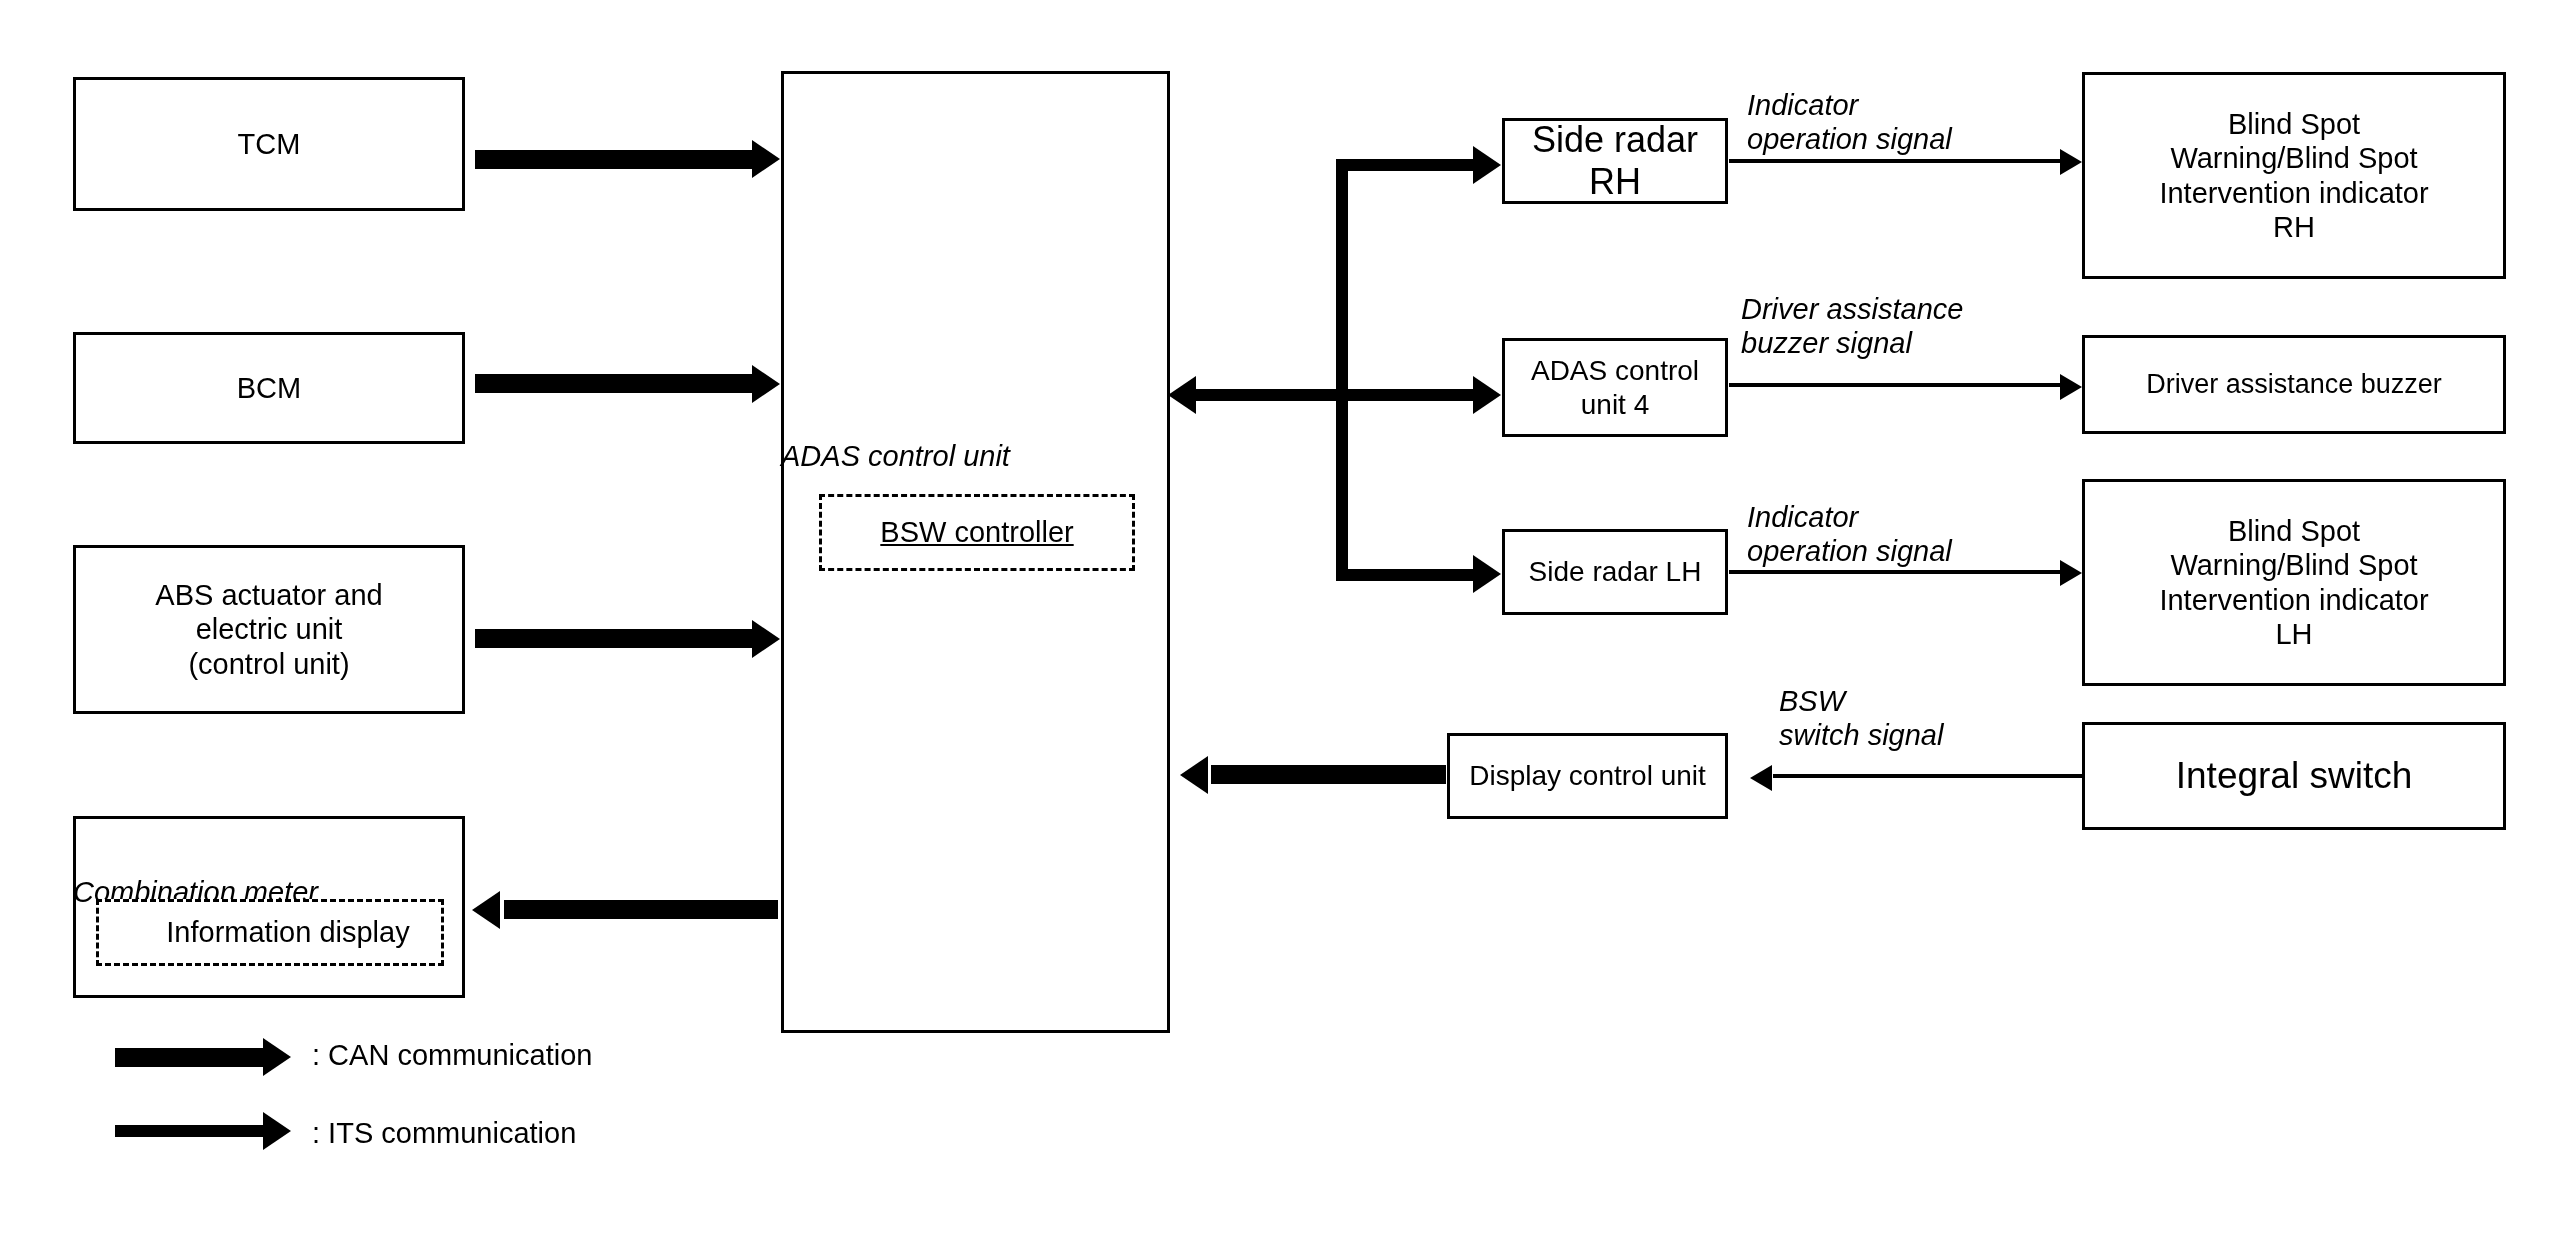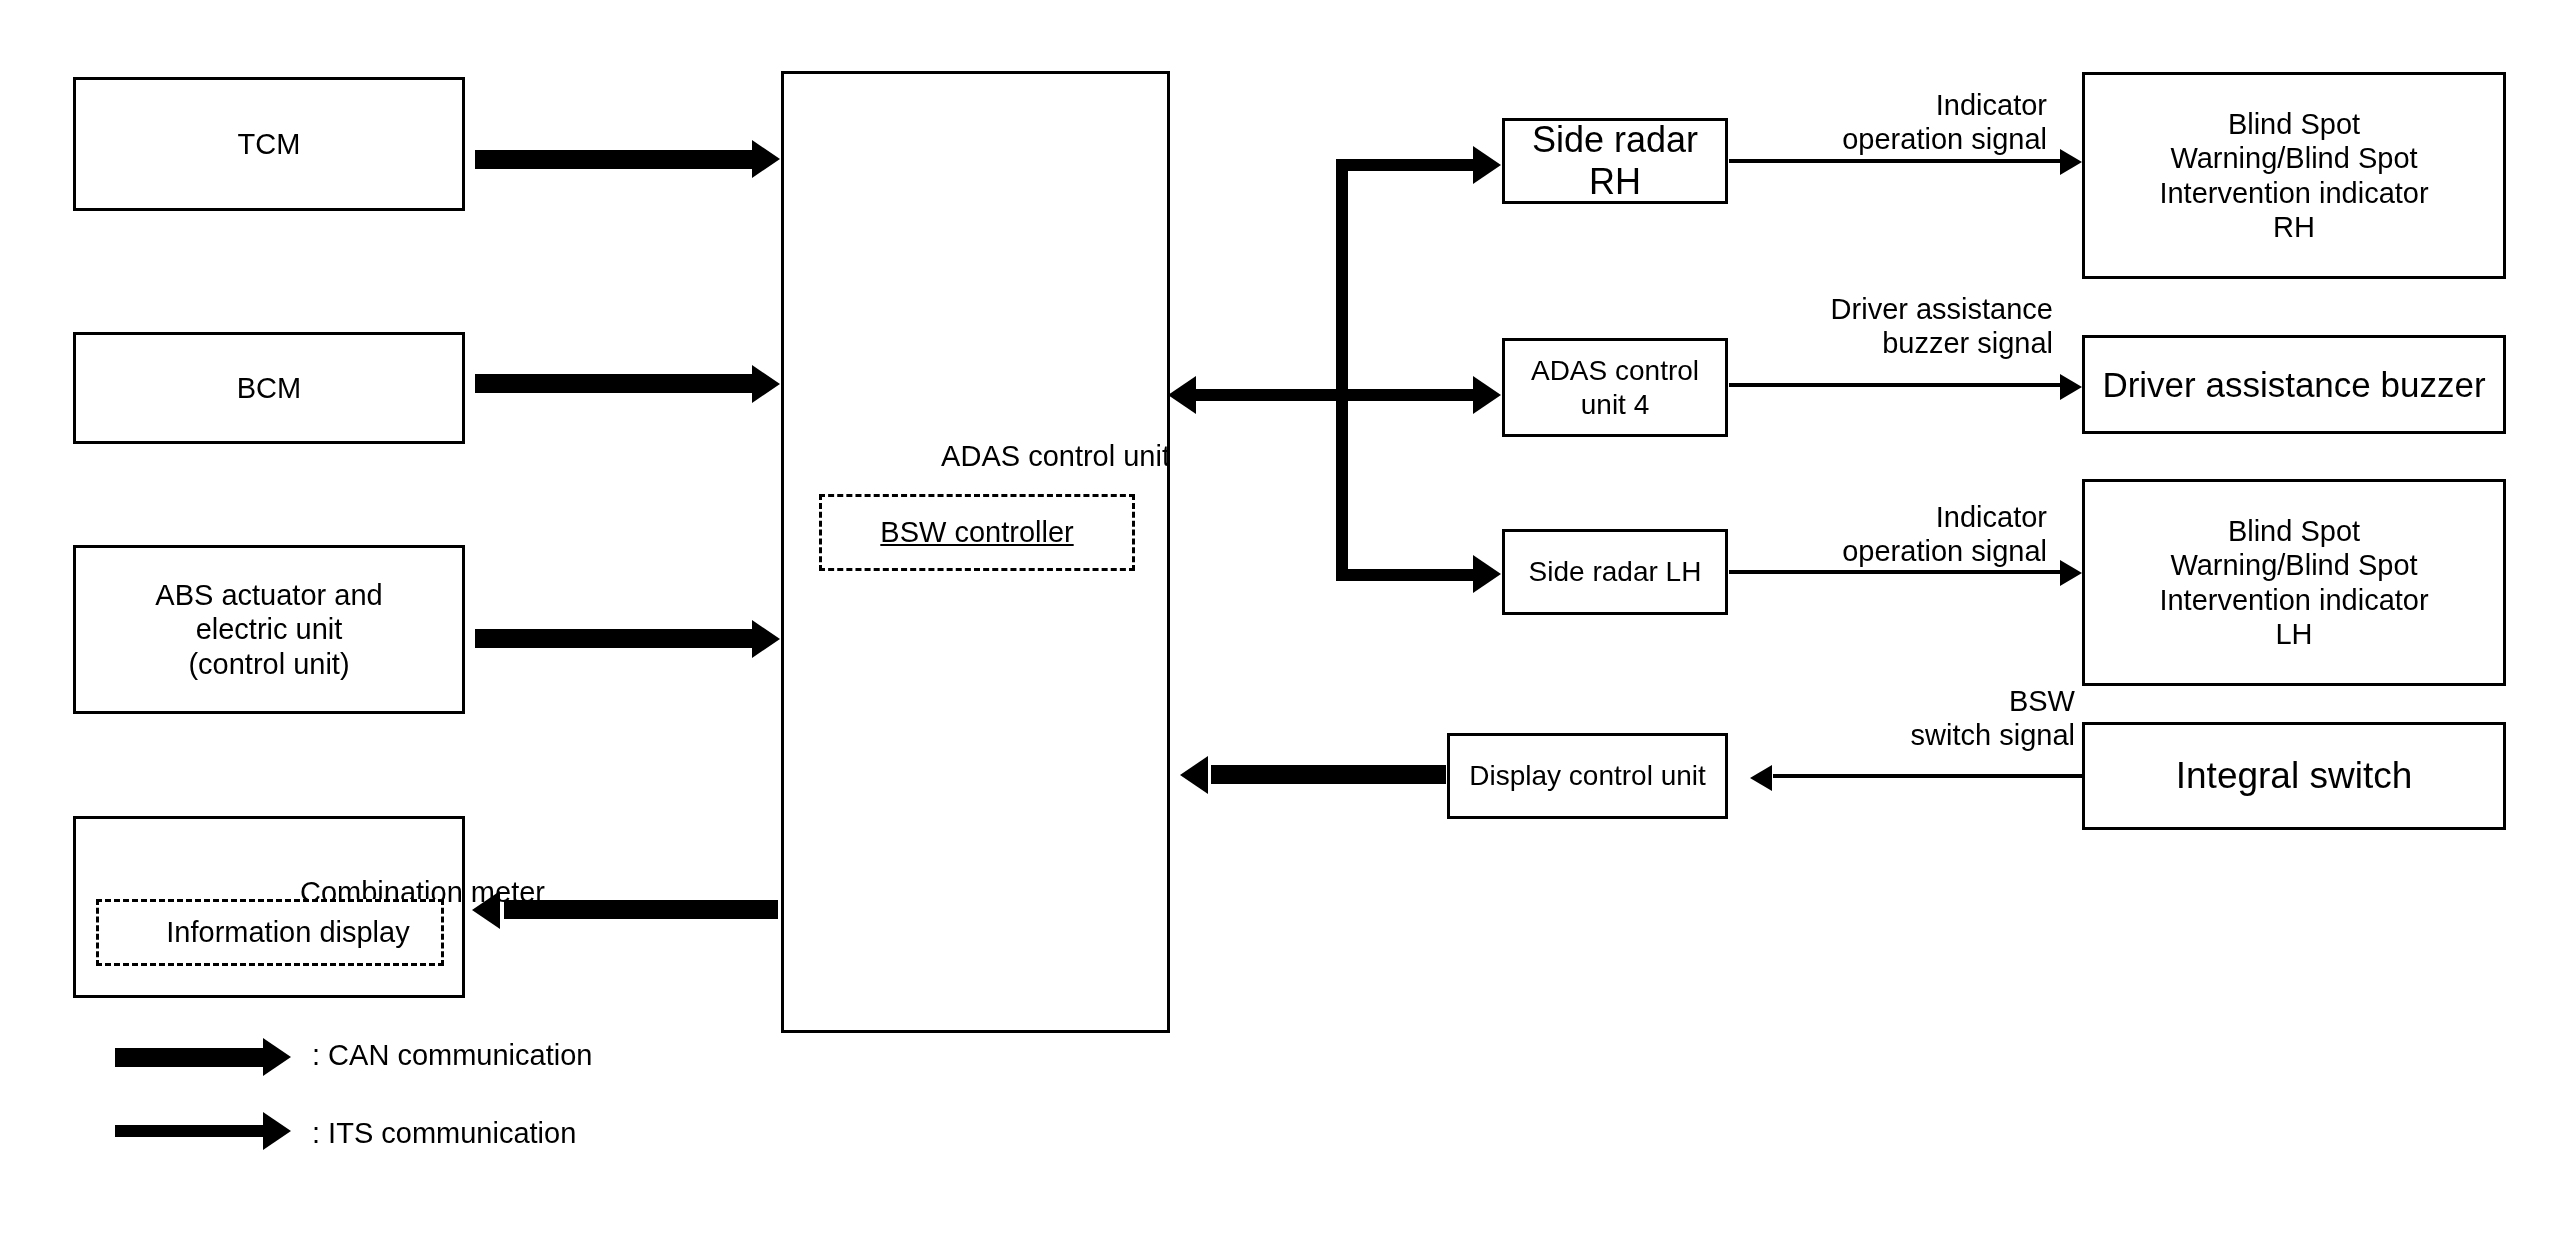--- a/index.html
+++ b/index.html
@@ -10,21 +10,21 @@
   .box{position:absolute;box-sizing:border-box;border:3.2px solid #000;background:#fff;
        display:flex;align-items:center;justify-content:center;text-align:center;
        font-size:29px;line-height:1.18;padding:2.6px 6.4px;}
 
   
   .dashbox{position:absolute;box-sizing:border-box;border:3.2px dashed #000;background:#fff;
            display:flex;align-items:center;justify-content:center;text-align:center;
            font-size:29px;line-height:1.18;}
 
   
-  .lbl{position:absolute;font-size:29px;line-height:1.16;text-align:right;white-space:pre-line;}
+  .lbl{position:absolute;font-size:29px;line-height:1.16;text-align:left;white-space:pre-line;font-style:italic;}
 
   
   .its-h{position:absolute;height:11.5px;background:#000;}
   .its-v{position:absolute;width:11.5px;background:#000;}
 
   
   .ah-r{position:absolute;width:0;height:0;
         border-top:19px solid transparent;border-bottom:19px solid transparent;
         border-left:28px solid #000;}
   .ah-l{position:absolute;width:0;height:0;
@@ -126,21 +126,21 @@
     <span>Display control unit</span>
   </div>
 
   <div class="box" style="left:2082px;top:72px;width:424px;height:207px;white-space:pre-line;font-size:29px;">
     <span>Blind Spot
 Warning/Blind Spot
 Intervention indicator
 RH</span>
   </div>
 
-  <div class="box" style="left:2082px;top:335px;width:424px;height:99px;font-size:35px;justify-content:center;">
+  <div class="box" style="left:2082px;top:335px;width:424px;height:99px;font-size:27px;justify-content:center;">
     <span>Driver assistance buzzer</span>
   </div>
 
   <div class="box" style="left:2082px;top:479px;width:424px;height:207px;white-space:pre-line;font-size:29px;">
     <span>Blind Spot
 Warning/Blind Spot
 Intervention indicator
 LH</span>
   </div>
 

